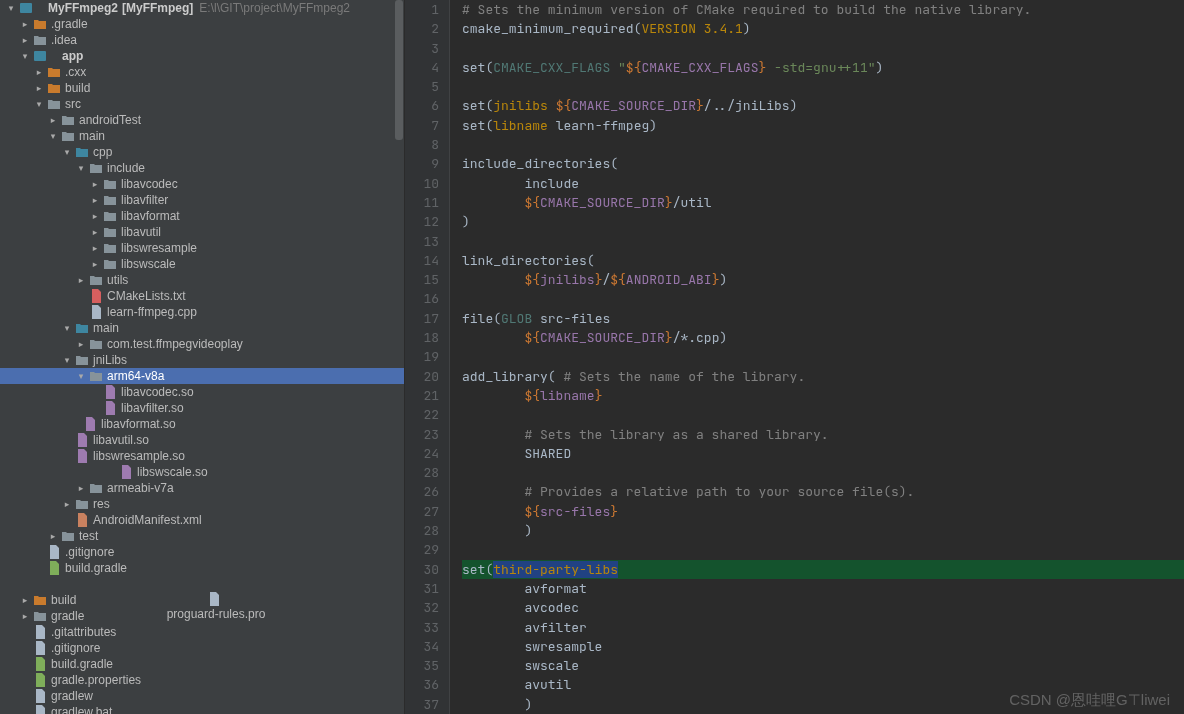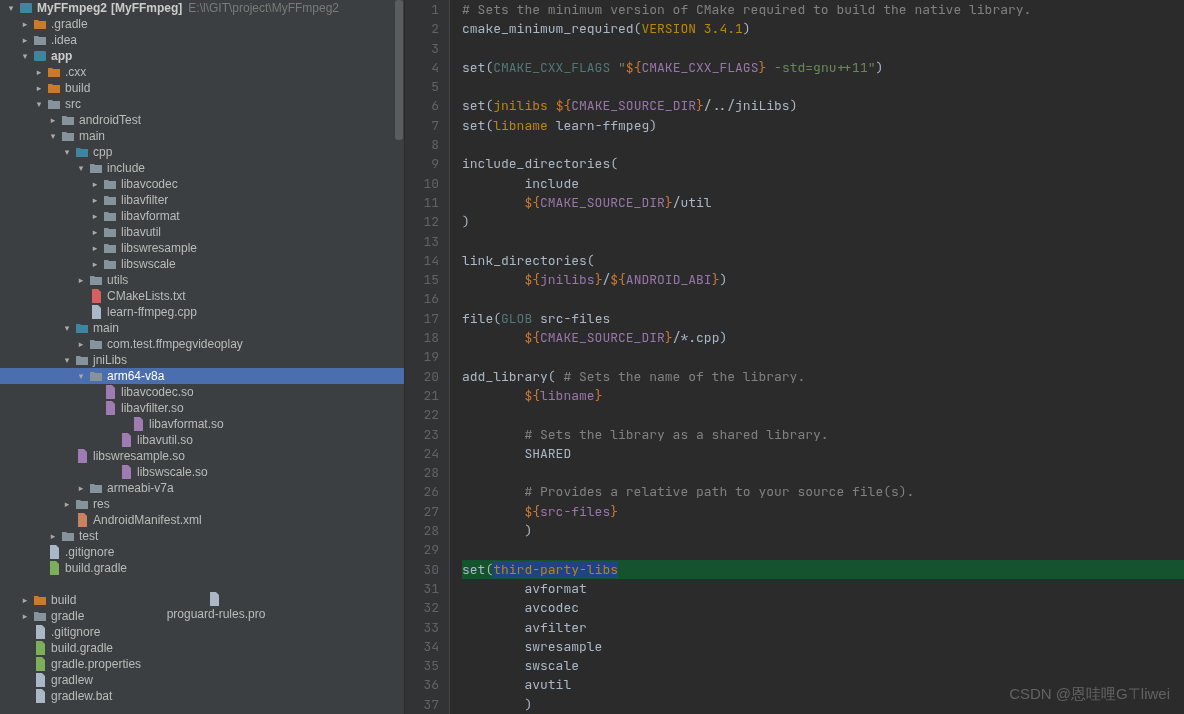--- a/index.html
+++ b/index.html
@@ -49,21 +49,21 @@
   .icon-folder.orange svg { fill: #c97b2d; }
   .icon-folder.blue svg { fill: #3e86a0; }
   .icon-module svg { fill: #3e86a0; }
   .icon-file { color: #a9b7c6; }
   .icon-file svg { fill:#a9b7c6; }
   .icon-cmake svg { fill:#d65f5f; }
   .icon-so svg { fill:#9e7bb0; }
   .icon-gradle svg { fill:#7fae5a; }
   .icon-xml svg { fill:#c9815f; }
   .label { color: inherit; }
-  .label.bold { font-weight: bold; color: #cccccc; }
+  .label.bold { font-weight: bold; color: #cccccc; margin-left: 11px; }
   .label.subpath { color: #7a7a7a; margin-left: 6px; }
   .sidebar::-webkit-scrollbar { width: 10px; }
   .sidebar::-webkit-scrollbar-track { background: #3c3f41; }
   .sidebar::-webkit-scrollbar-thumb { background: #5a5d5f; border-radius: 2px; }
   .sb-thumb {
     position: absolute; right: 1px; top: 0; width: 8px; height: 140px;
     background: #5a5d5f; border-radius: 3px;
   }
 
   
@@ -104,21 +104,21 @@
   .c-punc { color: #a9b7c6; }
   .c-path { color: #a9b7c6; }
   .c-ident { color: #a9b7c6; }
   .c-setarg { color: #b8860b; }
   .c-target { color: #507874; }
   .sel { background: #214283; }
 
   .watermark {
     position: absolute;
     right: 14px;
-    bottom: 10px;
+    bottom: 4px;
     color: rgba(200,200,200,0.35);
     font-size: 15px;
     font-family: "Segoe UI", sans-serif;
     pointer-events: none;
   }
 </style>
 </head>
 <body>
 
 <div class="sidebar">
@@ -353,54 +353,54 @@
         </li>
         <li class="tree-row" style="padding-left: 88px;">
           <span class="arrow none">·</span>
           <span class="icon icon-so">
             <svg width="12" height="14" viewBox="0 0 12 14">
               <path d="M2 0h6l3 3v11H2z"></path>
             </svg>
           </span>
           <span class="label">libavfilter.so</span>
         </li>
-        <li class="tree-row" style="padding-left: 116px;">
+        <li class="tree-row" style="padding-left: 68px;">
           <span class="arrow none">·</span>
           <span class="icon icon-so">
             <svg width="12" height="14" viewBox="0 0 12 14">
               <path d="M2 0h6l3 3v11H2z"></path>
             </svg>
           </span>
           <span class="label">libavformat.so</span>
         </li>
+        <li class="tree-row" style="padding-left: 60px;">
+          <span class="arrow none">·</span>
+          <span class="icon icon-so">
+            <svg width="12" height="14" viewBox="0 0 12 14">
+              <path d="M2 0h6l3 3v11H2z"></path>
+            </svg>
+          </span>
+          <span class="label">libavutil.so</span>
+        </li>
+        <li class="tree-row" style="padding-left: 60px;">
+          <span class="arrow none">·</span>
+          <span class="icon icon-so">
+            <svg width="12" height="14" viewBox="0 0 12 14">
+              <path d="M2 0h6l3 3v11H2z"></path>
+            </svg>
+          </span>
+          <span class="label">libswresample.so</span>
+        </li>
         <li class="tree-row" style="padding-left: 104px;">
           <span class="arrow none">·</span>
           <span class="icon icon-so">
             <svg width="12" height="14" viewBox="0 0 12 14">
               <path d="M2 0h6l3 3v11H2z"></path>
             </svg>
           </span>
-          <span class="label">libavutil.so</span>
-        </li>
-        <li class="tree-row" style="padding-left: 60px;">
-          <span class="arrow none">·</span>
-          <span class="icon icon-so">
-            <svg width="12" height="14" viewBox="0 0 12 14">
-              <path d="M2 0h6l3 3v11H2z"></path>
-            </svg>
-          </span>
-          <span class="label">libswresample.so</span>
-        </li>
-        <li class="tree-row" style="padding-left: 104px;">
-          <span class="arrow none">·</span>
-          <span class="icon icon-so">
-            <svg width="12" height="14" viewBox="0 0 12 14">
-              <path d="M2 0h6l3 3v11H2z"></path>
-            </svg>
-          </span>
           <span class="label">libswscale.so</span>
         </li>
         <li class="tree-row" style="padding-left: 74px;">
           <span class="arrow">▸</span>
           <span class="icon icon-folder ">
             <svg width="14" height="12" viewBox="0 0 14 12">
               <path d="M1 2h4l1 1h7v8H1z"></path>
             </svg>
           </span>
           <span class="label">armeabi-v7a</span>
@@ -469,20 +469,29 @@
           <span class="label">build</span>
         </li>
         <li class="tree-row" style="padding-left: 18px;">
           <span class="arrow">▸</span>
           <span class="icon icon-folder ">
             <svg width="14" height="12" viewBox="0 0 14 12">
               <path d="M1 2h4l1 1h7v8H1z"></path>
             </svg>
           </span>
           <span class="label">gradle</span>
+        </li>
+        <li class="tree-row" style="padding-left: 18px;">
+          <span class="arrow none">·</span>
+          <span class="icon icon-file">
+            <svg width="12" height="14" viewBox="0 0 12 14">
+              <path d="M2 0h6l3 3v11H2z"></path>
+            </svg>
+          </span>
+          <span class="label">.gitattributes</span>
         </li>
         <li class="tree-row" style="padding-left: 18px;">
           <span class="arrow none">·</span>
           <span class="icon icon-file">
             <svg width="12" height="14" viewBox="0 0 12 14">
               <path d="M2 0h6l3 3v11H2z"></path>
             </svg>
           </span>
           <span class="label">.gitignore</span>
         </li>

